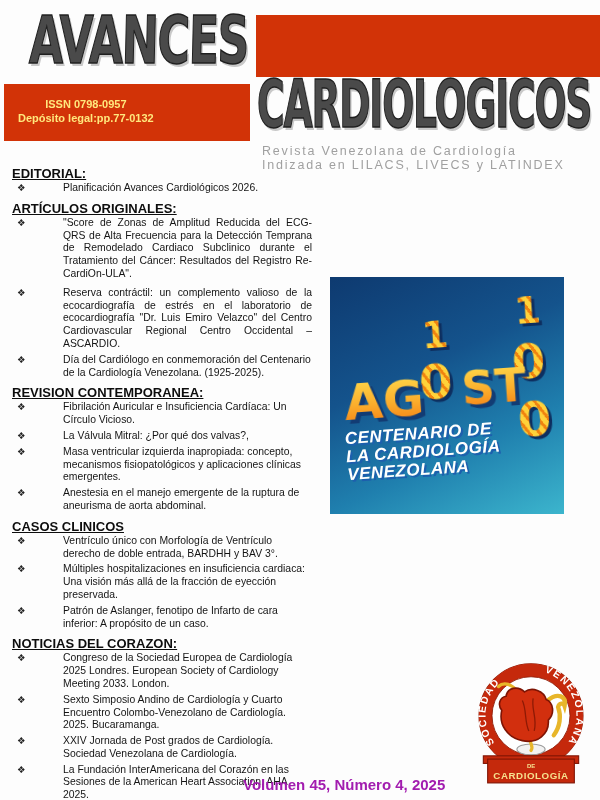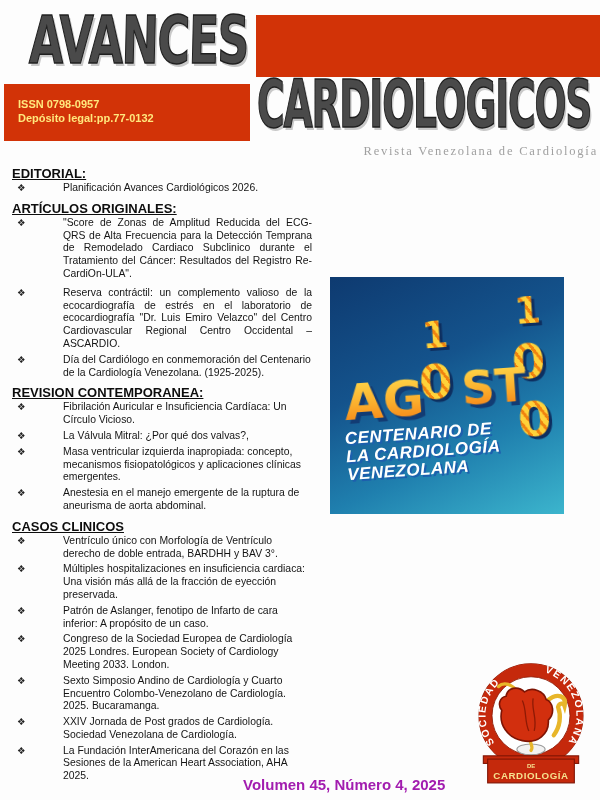--- a/index.html
+++ b/index.html
@@ -11,22 +11,22 @@
   .bar-issn{position:absolute;left:4px;top:84px;width:246px;height:57px;}
   .title-top{position:absolute;left:30px;top:8px;font-weight:bold;font-size:66px;line-height:1;
              font-family:"DejaVu Sans",sans-serif;color:#4a4a4a;letter-spacing:-2px;
              -webkit-text-stroke:1.5px #1f1f1f;text-shadow:3px 3px 0 #c9c9c9;
              transform:scaleX(0.67) skewX(-2deg);transform-origin:left top;white-space:nowrap;}
   .title-bottom{position:absolute;left:257px;top:72px;font-weight:bold;font-size:66px;line-height:1;
              font-family:"DejaVu Sans",sans-serif;color:#4a4a4a;letter-spacing:-2px;
              -webkit-text-stroke:1.5px #1f1f1f;text-shadow:3px 3px 0 #c9c9c9;
              transform:scaleX(0.57);transform-origin:left top;white-space:nowrap;}
   .issn-box{position:absolute;left:14px;top:13px;font-size:11px;font-weight:bold;line-height:14px;}
-  .subtitle{position:absolute;left:262px;top:145px;width:336px;text-align:right;
-            font-size:12.5px;line-height:13.5px;color:#a0a0a0;letter-spacing:1.8px;white-space:nowrap;font-family:Liberation Serif, serif;}
+  .subtitle{position:absolute;left:262px;top:145px;width:336px;text-align:left;
+            font-size:12.5px;line-height:13.5px;color:#a0a0a0;letter-spacing:1.8px;white-space:nowrap;}
 
   
   .toc{position:absolute;left:12px;top:162px;width:300px;}
   .toc-header{font-size:13px;line-height:13px;font-weight:bold;text-decoration:underline;
               color:#0d0d0d;margin:7px 0 2px 0;}
   .toc-header:first-child{margin-top:5px;}
   .toc-item{display:flex;margin-bottom:3px;}
   .toc-item.gap{margin-top:6px;}
   .toc-item .bullet{flex:0 0 14px;margin-left:5px;font-size:9.5px;line-height:12.8px;color:#222;
                     font-family:"DejaVu Sans",sans-serif;}
@@ -56,29 +56,30 @@
 </style>
 </head>
 <body>
 
 <div class="page">
 
   <div class="bar-top" style="background-color: rgb(210, 51, 7);"></div>
   <div class="title-top">AVANCES</div>
 
   <div class="bar-issn" style="background-color: rgb(210, 51, 7);">
-    <div class="issn-box" style="color: rgb(255, 232, 125);">
+    <div class="issn-box" style="color: rgb(255, 232, 125); text-align: center;">
       <div>ISSN 0798-0957</div>
       <div>Depósito legal:pp.77-0132</div>
     </div>
   </div>
   <div class="title-bottom">CARDIOLOGICOS</div>
 
   <div class="subtitle">
     <div>Revista Venezolana de Cardiología</div>
+    <div>Indizada en LILACS, LIVECS y LATINDEX</div>
   </div>
 
   <div class="toc" id="toc">
       <div class="toc-header">EDITORIAL:</div>
       <div class="toc-item">
         <span class="bullet">❖</span>
         <span class="itxt">Planificación Avances Cardiológicos 2026.</span>
       </div>
       <div class="toc-header">ARTÍCULOS ORIGINALES:</div>
       <div class="toc-item justify">
@@ -116,20 +117,21 @@
         <span class="itxt">Ventrículo único con Morfología de Ventrículo derecho de doble entrada, BARDHH y BAV 3°.</span>
       </div>
       <div class="toc-item">
         <span class="bullet">❖</span>
         <span class="itxt">Múltiples hospitalizaciones en insuficiencia cardiaca: Una visión más allá de la fracción de eyección preservada.</span>
       </div>
       <div class="toc-item">
         <span class="bullet">❖</span>
         <span class="itxt">Patrón de Aslanger, fenotipo de Infarto de cara inferior: A propósito de un caso.</span>
       </div>
+      <div class="toc-header">NOTICIAS DEL CORAZON:</div>
       <div class="toc-item">
         <span class="bullet">❖</span>
         <span class="itxt">Congreso de la Sociedad Europea de Cardiología 2025 Londres. European Society of Cardiology Meeting 2033. London.</span>
       </div>
       <div class="toc-item">
         <span class="bullet">❖</span>
         <span class="itxt">Sexto Simposio Andino de Cardiología y Cuarto Encuentro Colombo-Venezolano de Cardiología. 2025. Bucaramanga.</span>
       </div>
       <div class="toc-item">
         <span class="bullet">❖</span>

